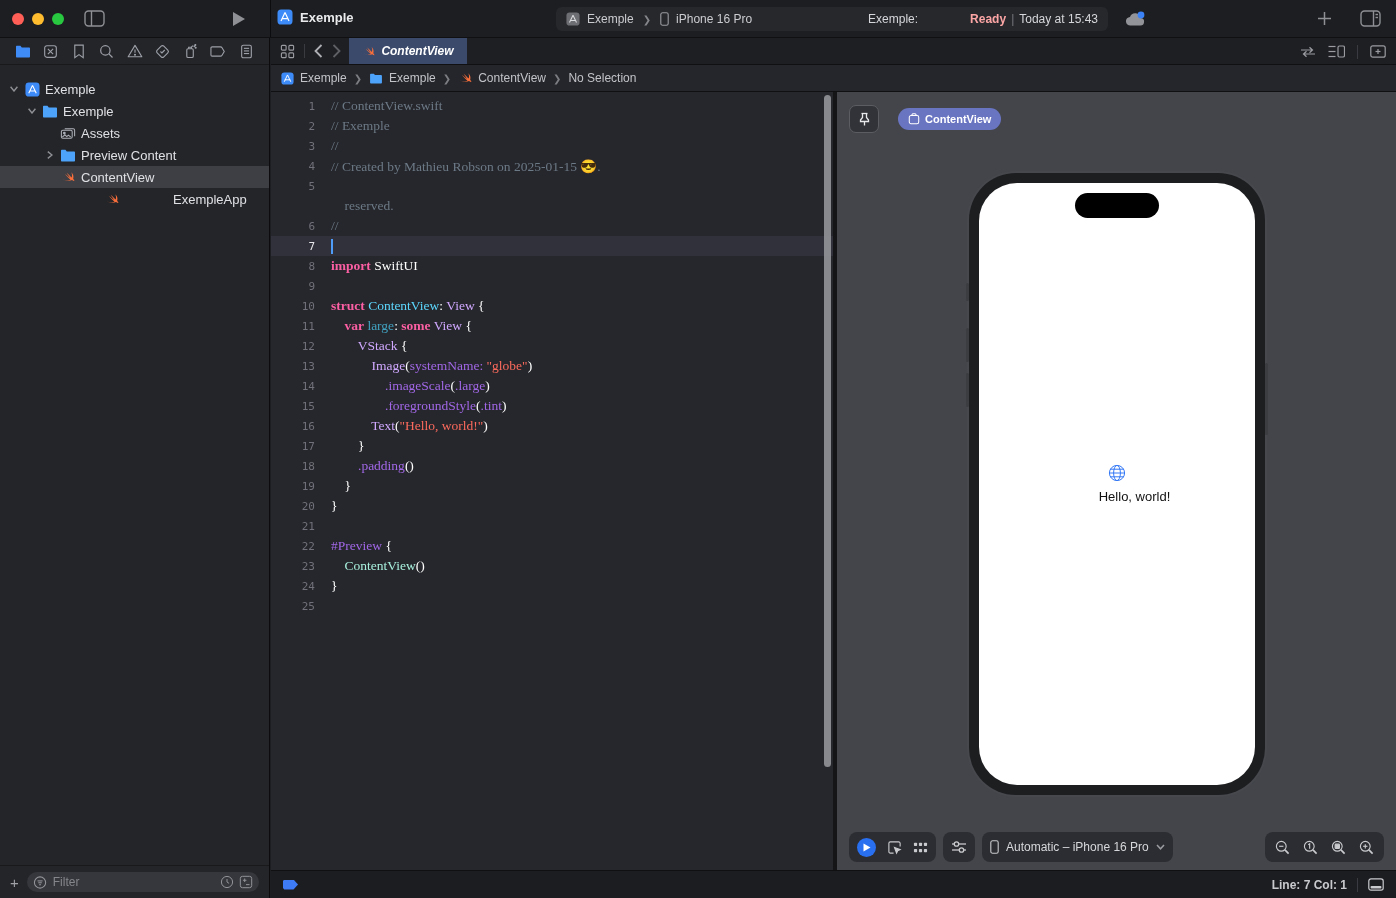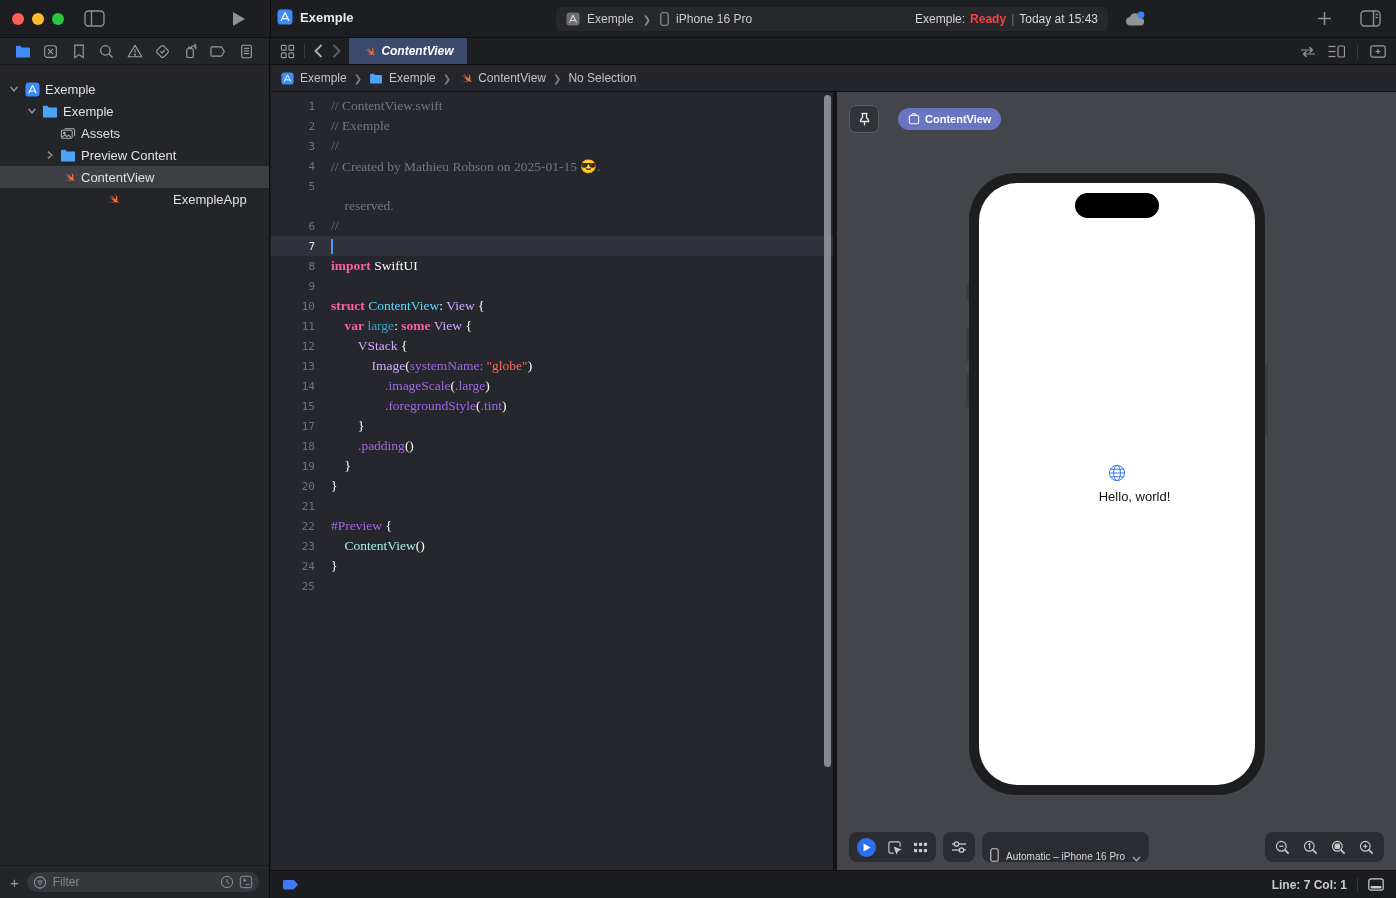--- a/index.html
+++ b/index.html
@@ -15,21 +15,21 @@
   .traffic span { width:12px; height:12px; border-radius:50%; display:block; }
   .t-red{background:#ff5f57} .t-yellow{background:#febc2e} .t-green{background:#28c840}
   .tb-icon { position:absolute; color:#8e9095; display:flex; align-items:center; justify-content:center; }
   .proj-title { position:absolute; left:277px; top:9px; display:flex; align-items:center; gap:7px;
     color:#e9eaec; font-size:13px; font-weight:700; }
   .scheme-pill { position:absolute; left:556px; top:7px; width:552px; height:24px; background:#27282c;
     border-radius:6px; display:flex; align-items:center; padding:0 10px; color:#cbccd0; font-size:12px; }
   .scheme-left { display:flex; align-items:center; gap:7px; }
   .scheme-chev { color:#85868b; font-size:10px; margin:0 2px; }
   .status-area { margin-left:auto; display:flex; align-items:center; gap:5px; color:#d6d7da; font-size:12px; }
-  .status-area b { font-weight:700; color:#ef4444; }
+  .status-area b { font-weight:700; color:#fca5a5;margin-left:47px; }
   .status-sep { color:#77787d; }
 
   
   .sidebar { position:absolute; left:0; top:38px; width:270px; height:860px; background:#242529;
     border-right:1px solid #0c0c0e; display:flex; flex-direction:column; }
   .navstrip { height:27px; display:flex; align-items:center; justify-content:space-between;
     padding:0 12px; border-bottom:1px solid #19191c; }
   .navtab { width:22px; height:22px; display:flex; align-items:center; justify-content:center;
     color:#9da0a8; }
   .navtab.sel { color:#3f8cf8; }
@@ -105,21 +105,21 @@
   .sb-l1 { left:-3px; top:110px; width:3px; height:18px; }
   .sb-l2 { left:-3px; top:155px; width:3px; height:34px; }
   .sb-l3 { left:-3px; top:200px; width:3px; height:34px; }
   .sb-r1 { right:-3px; top:190px; width:3px; height:72px; }
 
   .canvas-bar { position:absolute; left:12px; bottom:8px; display:flex; gap:7px; }
   .cgroup { height:30px; background:#2c2d32; border-radius:8px; display:flex; align-items:center;
     gap:11px; padding:0 8px; color:#c9cacd; }
   .play-circle { width:19px; height:19px; border-radius:50%; background:#2970f1; display:flex;
     align-items:center; justify-content:center; }
-  .device-select { font-size:10px; color:#d6d7da; display:flex; align-items:flex-end; gap:7px; }
+  .device-select { font-size:12px; color:#d6d7da; display:flex; align-items:center; gap:7px; }
   .zoom-group { position:absolute; right:12px; bottom:8px; height:30px; background:#2c2d32;
     border-radius:8px; display:flex; align-items:center; gap:13px; padding:0 10px; color:#c9cacd; }
 
   
   .statusbar { height:28px; background:#1c1d20; border-top:1px solid #101013; display:flex;
     align-items:center; padding:0 12px; position:relative;text-align:center; }
   .bp-tag { width:15px; height:10px; background:#3e7bf7;
     clip-path:polygon(0 15%, 0 85%, 8% 100%, 70% 100%, 100% 50%, 70% 0, 8% 0); }
   .sb-right { margin-left:auto; display:flex; align-items:center; gap:10px; color:#c9cacd;
     font-size:12px; font-weight:700; }
@@ -518,20 +518,24 @@
               <span class="ln">13</span>
               <span class="code-text"><span class="cd-w">            </span><span class="cd-p">Image</span><span class="cd-w">(</span><span class="cd-m">systemName:</span><span class="cd-w"> </span><span class="cd-s">"globe"</span><span class="cd-w">)</span></span>
             </div>
             <div class="code-row">
               <span class="ln">14</span>
               <span class="code-text"><span class="cd-w">                </span><span class="cd-m">.imageScale</span><span class="cd-w">(</span><span class="cd-m">.large</span><span class="cd-w">)</span></span>
             </div>
             <div class="code-row">
               <span class="ln">15</span>
               <span class="code-text"><span class="cd-w">                </span><span class="cd-m">.foregroundStyle</span><span class="cd-w">(</span><span class="cd-m">.tint</span><span class="cd-w">)</span></span>
+            </div>
+            <div class="code-row">
+              <span class="ln">16</span>
+              <span class="code-text"><span class="cd-w">            </span><span class="cd-p">Text</span><span class="cd-w">(</span><span class="cd-s">"Hello, world!"</span><span class="cd-w">)</span></span>
             </div>
             <div class="code-row">
               <span class="ln">17</span>
               <span class="code-text"><span class="cd-w">        }</span></span>
             </div>
             <div class="code-row">
               <span class="ln">18</span>
               <span class="code-text"><span class="cd-w">        </span><span class="cd-m">.padding</span><span class="cd-w">()</span></span>
             </div>
             <div class="code-row">

